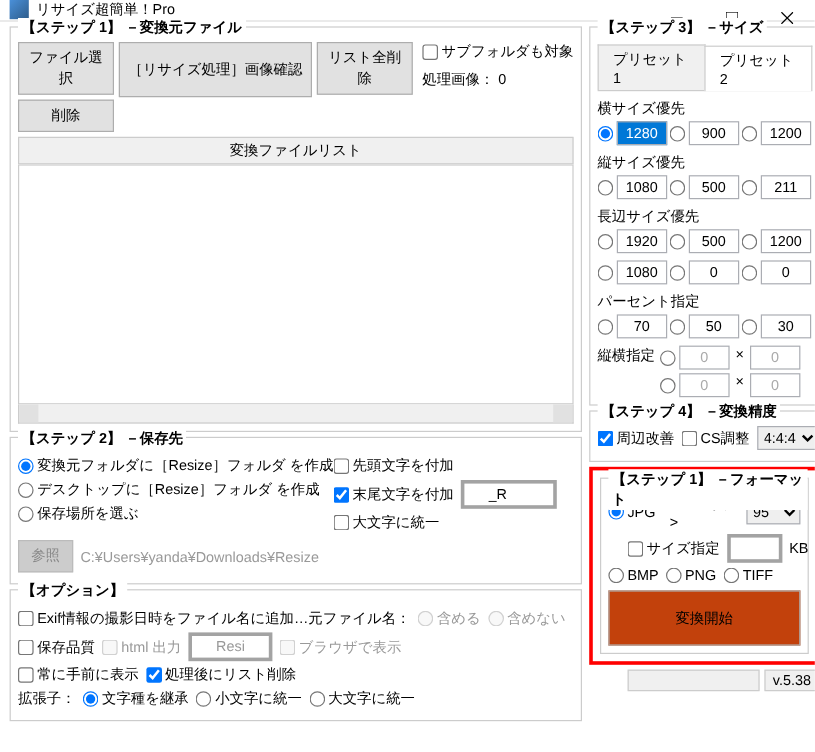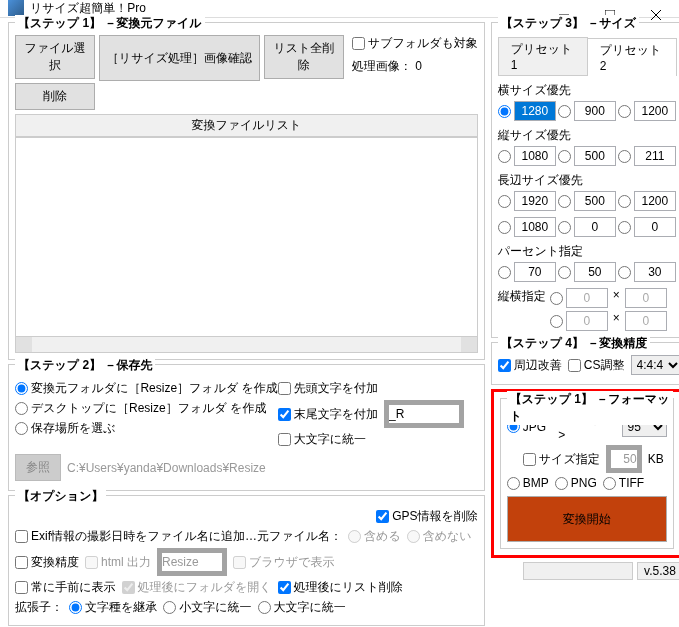--- a/index.html
+++ b/index.html
@@ -23,21 +23,21 @@
 .bigbtn{height:46px;display:flex;align-items:center;justify-content:center;border:1px solid #adadad;background:#e1e1e1}
 .listhdr{background:#f0f0f0;border:1px solid #ccc;text-align:center;padding:2px;margin-top:4px}
 .listbox{border:1px solid #ccc;height:200px;background:#fff;overflow:auto}
 .scrollbar{height:16px;background:#f0f0f0;border:1px solid #ccc;border-top:none;position:relative}
 .scrollbar::before,.scrollbar::after{content:"";position:absolute;top:0;width:16px;height:100%;background:#e1e1e1}
 .scrollbar::before{left:0}
 .scrollbar::after{right:0}
 .row{display:flex;align-items:center;gap:6px;margin:3px 0}
 input[type=radio],input[type=checkbox]{margin-right:3px;vertical-align:middle}
 label{display:inline-flex;align-items:center;white-space:nowrap}
-.txt{border:5px solid #a3a3a3;padding:2px 0;background:#fff}
+.txt{border:3px solid #a3a3a3;padding:2px 20px;background:#fff}
 .greyt{color:#999}
 .disbtn{background:#ccc;color:#888;border:1px solid #bbb;padding:4px 10px}
 .tabs{display:flex;border-bottom:1px solid #ccc;margin-top:8px}
 .tab{padding:3px 12px;border:1px solid #ccc;border-bottom:none;background:#f0f0f0;margin-right:-1px;cursor:pointer}
 .tab.active{background:#fff;position:relative;top:1px}
 .sizegrp{margin-top:6px}
 .sizegrp .lbl{margin-bottom:2px}
 .radiorow{display:flex;gap:2px}
 .radiorow label{display:flex;align-items:center}
 .ninput{border:1px solid #abadb3;width:42px;padding:2px;text-align:center;background:#fff}
@@ -148,62 +148,54 @@
       </div>
       <div class="row">
         <span class="disbtn">参照</span>
         <span class="greyt">C:¥Users¥yanda¥Downloads¥Resize</span>
       </div>
     </div>
 
     <div class="group">
       <div class="group-title">【オプション】</div>
       <div class="row" style="margin-top:6px">
-        <label style="margin-left:auto">
-            <input type="checkbox" checked="" style="">
-            <span>GPS情報を削除</span>
-          </label>
       </div>
       <div class="row">
         <label>
             <input type="checkbox" style="">
             <span>Exif情報の撮影日時をファイル名に追加…元ファイル名：</span>
           </label>
         <label class="greyt">
             <input type="radio" name="inc" disabled="" style="">
             <span>含める</span>
           </label>
         <label class="greyt">
             <input type="radio" name="inc" disabled="" style="">
             <span>含めない</span>
           </label>
       </div>
       <div class="row">
         <label>
             <input type="checkbox" style="">
-            <span>変換精度</span>
+            <span>保存品質</span>
           </label>
         <label class="greyt">
             <input type="checkbox" disabled="" style="">
             <span>html 出力</span>
           </label>
         <input class="txt greyt" style="width: 70px;" disabled="" value="Resize">
         <label class="greyt">
             <input type="checkbox" disabled="" style="">
             <span>ブラウザで表示</span>
           </label>
       </div>
       <div class="row">
         <label>
             <input type="checkbox" style="">
             <span>常に手前に表示</span>
-          </label>
-        <label class="greyt">
-            <input type="checkbox" checked="" disabled="" style="">
-            <span>処理後にフォルダを開く</span>
           </label>
         <label>
             <input type="checkbox" checked="" style="">
             <span>処理後にリスト削除</span>
           </label>
       </div>
       <div class="row">
         <span>拡張子：</span>
         <label>
             <input type="radio" name="ext" checked="" style="">

